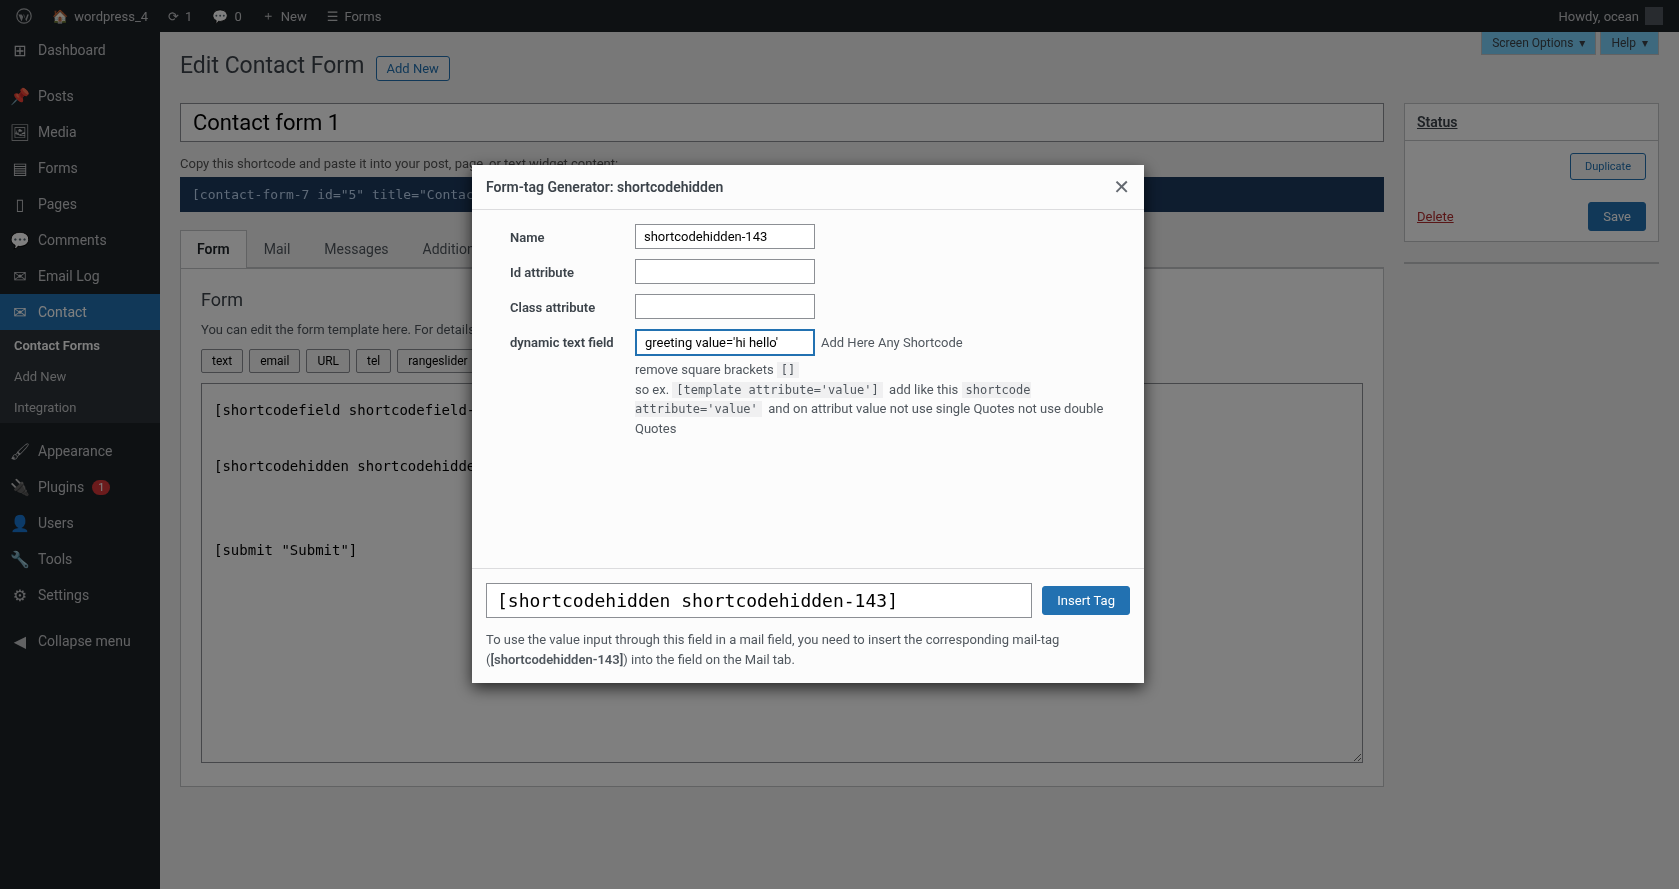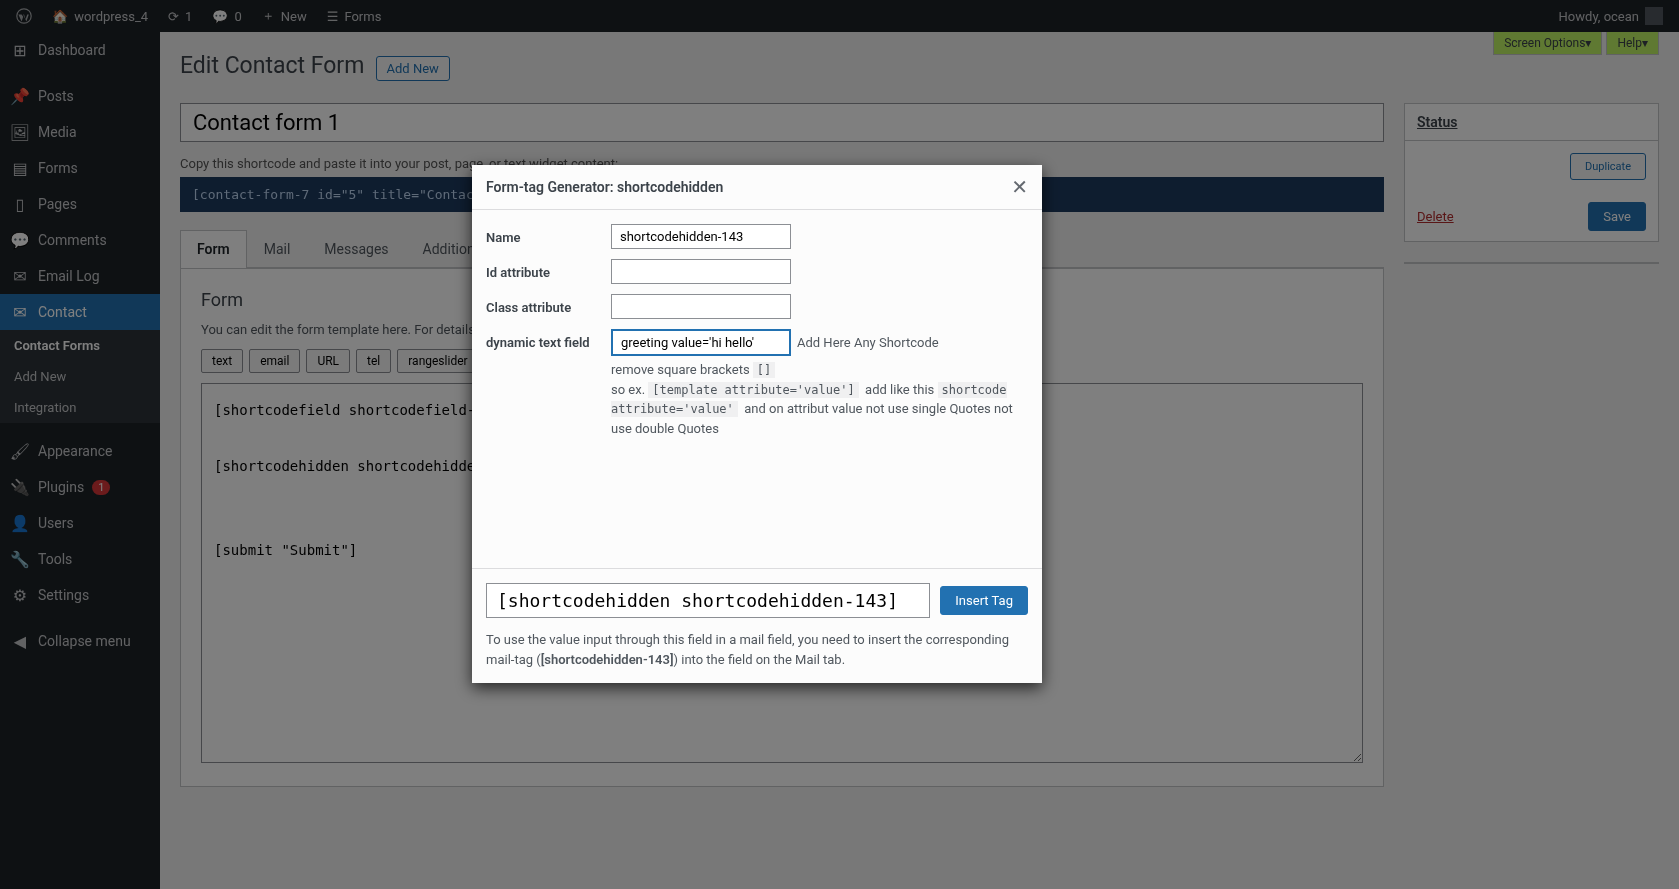--- a/index.html
+++ b/index.html
@@ -17,21 +17,21 @@
 .sidebar-item.active { background: #2271b1; color: #fff; position: relative; }
 .sidebar-item.active::after { content: ''; position: absolute; right: -8px; top: 50%; transform: translateY(-50%); border: 8px solid transparent; border-right-color: #f0f0f1; }
 .sidebar .ico { width: 20px; height: 20px; display: flex; align-items: center; justify-content: center; font-size: 16px; }
 .sidebar-sub { background: #2c3338; }
 .sidebar-sub .sidebar-item { padding-left: 14px; font-size: 13px; }
 .sidebar-sub .sidebar-item.current { color: #fff; font-weight: 600; }
 .badge-count { background: #d63638; color: #fff; border-radius: 9px; padding: 1px 6px; font-size: 11px; }
 
 .main { flex: 1; padding: 10px 20px; overflow: auto; position: relative; }
 .topright-tabs { position: absolute; right: 20px; top: 0; display: flex; gap: 4px; }
-.tr-tab { background: #bef264; border: 1px solid #c3c4c7; border-top: none; padding: 4px 10px; font-size: 12px; cursor: pointer; display: flex; align-items: flex-end; gap: 0; }
+.tr-tab { background: #7dd3fc; border: 1px solid #c3c4c7; border-top: none; padding: 4px 10px; font-size: 12px; cursor: pointer; display: flex; align-items: flex-end; gap: 6px; }
 
 h1.page-title { font-size: 23px; font-weight: 400; margin: 10px 0 14px; display: inline-block; }
 .addnew-btn { border: 1px solid #2271b1; color: #2271b1; background: #f6f7f7; padding: 4px 10px; font-size: 13px; border-radius: 3px; margin-left: 8px; cursor: pointer; }
 
 .content-row { display: flex; gap: 20px; margin-top: 10px; }
 .col-left { flex: 1; }
 .col-right { width: 255px; }
 
 .title-input { width: 100%; font-size: 22px; padding: 6px 12px; border: 1px solid #8c8f94; background: #fff; }
 .hint-text { font-size: 13px; color: #555; margin: 14px 0 6px; }
@@ -57,26 +57,26 @@
 .metabox-actions { display: flex; justify-content: space-between; align-items: center; padding: 10px 12px; }
 .btn-primary { background: #2271b1; color: #fff; border: 1px solid #2271b1; padding: 6px 14px; font-size: 13px; border-radius: 3px; cursor: pointer; }
 .btn-secondary { background: #f6f7f7; border: 1px solid #2271b1; color: #2271b1; padding: 6px 14px; font-size: 11px; border-radius: 3px; cursor: pointer; }
 .linklike { color: #b32d2e; text-decoration: underline; cursor: pointer; font-size: 13px; }
 .help-links { list-style: decimal; padding-left: 20px; }
 .help-links li { margin: 4px 0; }
 .help-links a { color: #2271b1; text-decoration: underline; }
 
 
 .overlay { position: fixed; inset: 0; background: rgba(0,0,0,.5); z-index: 1000; }
-.modal { position: fixed; background: #fcfcfc; width: 570px; left: 472px; top: 165px; box-shadow: 0 5px 15px rgba(0,0,0,.7); z-index: 1001; }
+.modal { position: fixed; background: #fcfcfc; width: 672px; left: 472px; top: 165px; box-shadow: 0 5px 15px rgba(0,0,0,.7); z-index: 1001; }
 .modal-head { display: flex; justify-content: space-between; align-items: center; border-bottom: 1px solid #dcdcde; padding: 10px 14px; }
 .modal-title { font-size: 14px; font-weight: 600; }
 .modal-close { font-size: 20px; color: #646970; cursor: pointer; background: none; border: none; }
 .modal-body { padding: 14px 14px 120px; }
-.field-row { display: flex; align-items: flex-start; margin-bottom: 10px; }
+.field-row { display: flex; align-items: flex-start; margin-bottom: 10px; margin-left: 24px; }
 .field-label { width: 125px; font-size: 13px; font-weight: 600; padding-top: 6px; }
 .field-input { flex: 1; }
 .field-input input { width: 180px; padding: 4px 8px; border: 1px solid #8c8f94; font-size: 13px; }
 .field-input input.highlight { border: 2px solid #2271b1; outline: none; }
 .sidehint { font-size: 13px; color: #50575e; margin-left: 6px; }
 .codehint { font-family: Consolas, monospace; background: #f0f0f1; padding: 1px 4px; font-size: 12px; }
 .helptext { font-size: 13px; color: #50575e; line-height: 1.5; margin-top: 4px; }
 .modal-foot { border-top: 1px solid #dcdcde; padding: 14px; }
 .insert-row { display: flex; gap: 10px; align-items: center; }
 .insert-row input { flex: 1; padding: 6px 10px; border: 1px solid #8c8f94; font-family: Consolas, monospace; font-size: 18px; }

